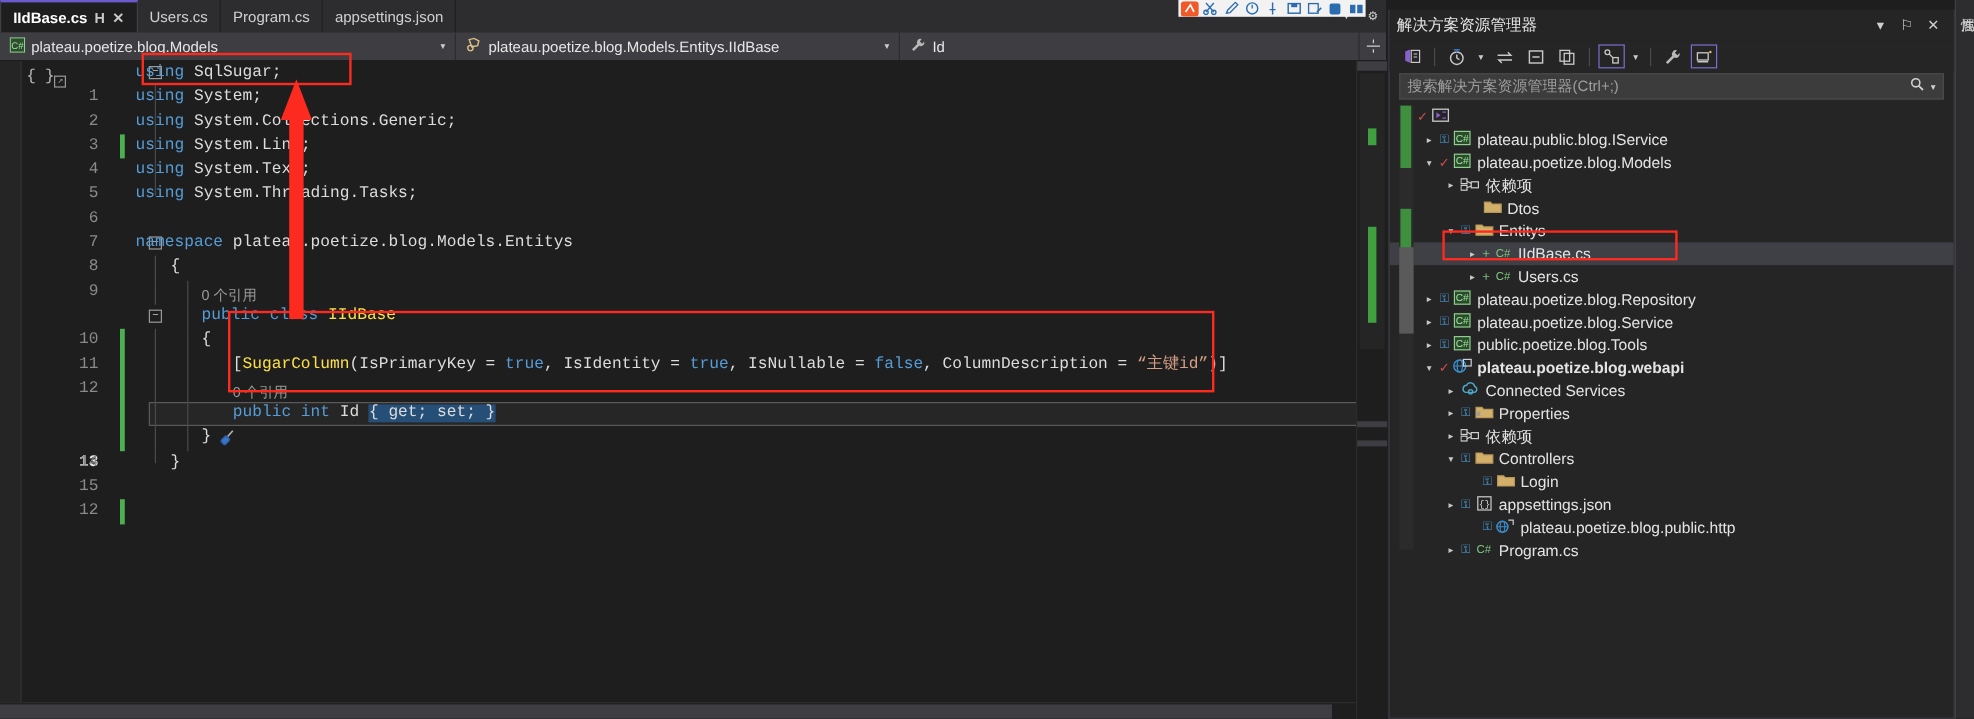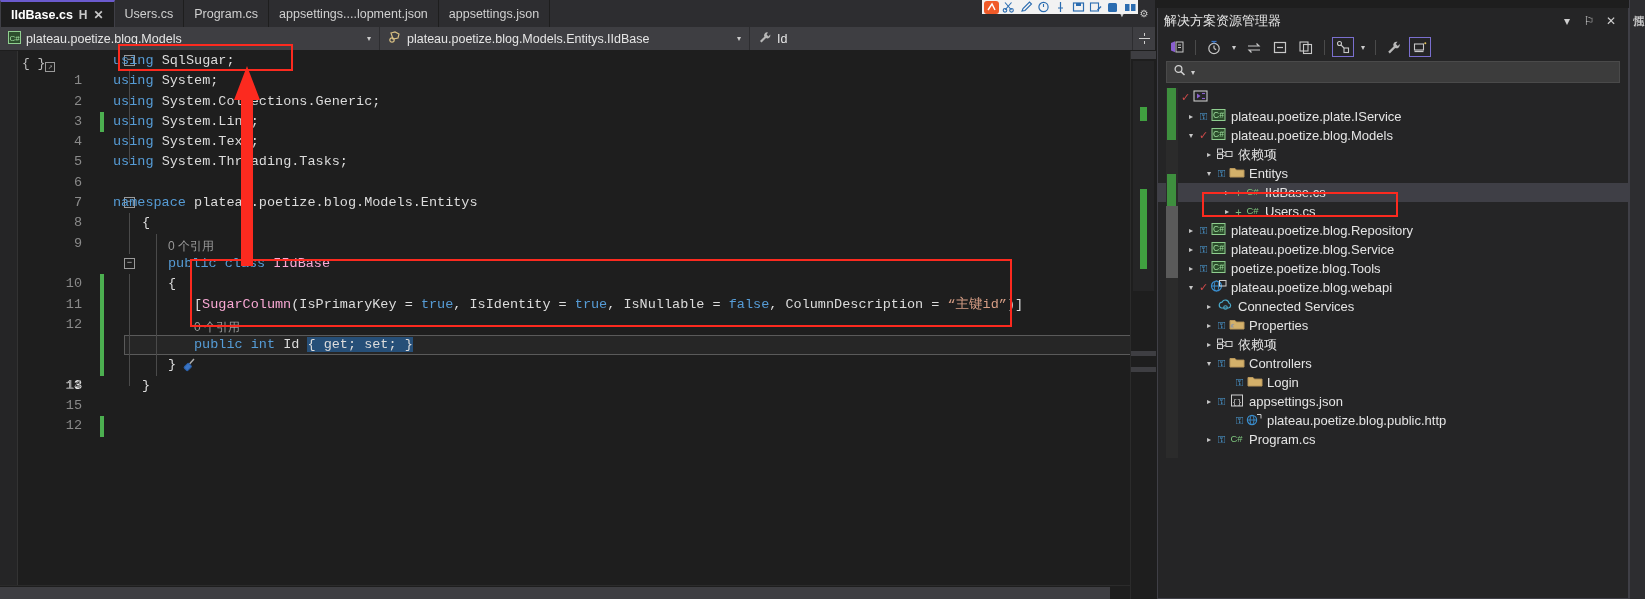--- a/index.html
+++ b/index.html
@@ -92,21 +92,21 @@
   .outline {
     position: absolute; left: 86px; top: 4px; width: 11px; height: 11px;
     border: 1px solid #9a9a9a; color: #c8c8c8; font-size: 9px;
     line-height: 9px; text-align: center;
   }
   .guide { position: absolute; top: 0; width: 1px; height: 20.3px; background: #4a4a4a; }
   .codetext { position: absolute; left: 75px; top: 0; }
 
   
   .kw    { color: #569cd6; }
-  .type  { color: #f9a8d4; }
+  .type  { color: #fde047; }
   .plain { color: #dcdcdc; }
   .str   { color: #d69d85; }
   .punct { color: #dcdcdc; }
   .ref   { color: #9a9a9a; font-size: 12px; font-family: "Liberation Sans", sans-serif; }
   .sel   { background: #264f78; color: #dcdcdc; }
 
   .screwdriver {
     position: absolute; left: 46px; top: 1px; width: 18px; height: 18px;
   }
   .curline-box {
@@ -168,21 +168,21 @@
     display: flex; align-items: center; height: 19px; white-space: nowrap;
     padding-right: 4px;
   }
   .trow.selected { background: #3f3f46; }
   .trow .exp { width: 14px; text-align: center; font-size: 8px; color: #c8c8c8; flex:none; }
   .trow .chk { width: 11px; text-align:center; font-size: 11px; color:#d04a4a; flex:none; }
   .trow .lock { width: 11px; text-align:center; font-size: 10px; color:#4ea3e0; flex:none; }
   .trow .plus { width: 9px; text-align:center; font-size: 11px; color:#7fba7f; flex:none; }
   .trow .ic { width: 19px; text-align:center; flex:none; }
   .trow .lbl { padding-left: 3px; }
-  .trow .lbl.bold { font-weight: normal; }
+  .trow .lbl.bold { font-weight: bold; }
 
   .se-vscroll { position: absolute; left: 8px; top: 80px; width: 12px; height: 370px; }
   .se-vscroll .t { position:absolute; left:0; top:0; width:12px; height:370px; background:#2b2b2b; }
   .se-vscroll .g { position:absolute; left:1px; width:9px; background:#3e8f3e; }
   .se-vscroll .th { position:absolute; left:0; width:12px; background:#4a4a4a; }
 
   
   #right-tab {
     position: absolute; right: 0; top: 0; width: 16px; height: 599px;
     background: #2d2d30; border-left: 1px solid #3f3f46;
@@ -220,23 +220,20 @@
       <div class="tab active">
         <span>IIdBase.cs</span>
         <span class="pin">Η</span>
         <span class="close">✕</span>
       </div>
       <div class="tab">
         <span>Users.cs</span>
       </div>
       <div class="tab">
         <span>Program.cs</span>
-      </div>
-      <div class="tab">
-        <span>appsettings....lopment.json</span>
       </div>
       <div class="tab">
         <span>appsettings.json</span>
       </div>
       <div class="tabstrip-spacer"></div>
       <div class="tabstrip-btn">▼</div>
       <div class="tabstrip-btn">⚙</div>
     </div>
 
     <div class="navbar">
@@ -505,20 +502,21 @@
       <div class="tb-btn boxed">
         <svg width="15" height="14" viewBox="0 0 15 14">
             <rect x="1.5" y="4" width="9" height="6" fill="none" stroke="#c8c8c8" stroke-width="1.1"></rect>
             <line x1="1.5" y1="11.5" x2="10.5" y2="11.5" stroke="#c8c8c8" stroke-width="1.2"></line>
             <circle cx="12.3" cy="3.3" r="1" fill="#e3c35a"></circle>
           </svg>
       </div>
     </div>
 
     <div class="se-search">
+      <span class="q">搜索解决方案资源管理器(Ctrl+;)</span>
       <span>
         <svg width="14" height="13" viewBox="0 0 14 13">
             <circle cx="5.5" cy="5" r="3.4" fill="none" stroke="#d0d0d0" stroke-width="1.3"></circle>
             <line x1="8" y1="7.6" x2="11.5" y2="11" stroke="#d0d0d0" stroke-width="1.5"></line>
           </svg>
       </span>
       <span style="margin-left:4px;font-size:8px;color:#cfcfcf">▾</span>
     </div>
 
     <div class="se-tree" id="tree-root">
@@ -532,21 +530,21 @@
               <line x1="9" y1="9.5" x2="12" y2="9.5" stroke="#8a5fd0" stroke-width="1.1"></line>
             </svg></span>
         </div>
         <div class="trow" style="padding-left: 26px;">
           <span class="exp">▸</span>
           <span class="lock">⚿</span>
           <span class="ic"><svg width="15" height="14" viewBox="0 0 15 14">
               <rect x="1" y="1.5" width="13" height="11" fill="#2b4c2b" stroke="#8fce8f" stroke-width="1"></rect>
               <text x="7.5" y="10" font-size="8.5" fill="#9fe09f" text-anchor="middle" font-family="Liberation Sans">C#</text>
             </svg></span>
-          <span class="lbl">plateau.poetize.plate.IService</span>
+          <span class="lbl">plateau.public.blog.IService</span>
         </div>
         <div class="trow" style="padding-left: 26px;">
           <span class="exp">▾</span>
           <span class="chk">✓</span>
           <span class="ic"><svg width="15" height="14" viewBox="0 0 15 14">
               <rect x="1" y="1.5" width="13" height="11" fill="#2b4c2b" stroke="#8fce8f" stroke-width="1"></rect>
               <text x="7.5" y="10" font-size="8.5" fill="#9fe09f" text-anchor="middle" font-family="Liberation Sans">C#</text>
             </svg></span>
           <span class="lbl">plateau.poetize.blog.Models</span>
         </div>
@@ -554,20 +552,27 @@
           <span class="exp">▸</span>
           <span class="ic"><svg width="17" height="13" viewBox="0 0 17 13">
               <rect x="0.5" y="2" width="5" height="4" fill="none" stroke="#cfcfcf"></rect>
               <rect x="0.5" y="7.5" width="5" height="4" fill="none" stroke="#cfcfcf"></rect>
               <rect x="9" y="4.5" width="6" height="5" fill="none" stroke="#cfcfcf"></rect>
               <line x1="5.5" y1="4" x2="9" y2="6" stroke="#cfcfcf"></line>
               <line x1="5.5" y1="9.5" x2="9" y2="8" stroke="#cfcfcf"></line>
             </svg></span>
           <span class="lbl">依赖项</span>
         </div>
+        <div class="trow" style="padding-left: 62px;">
+          <span class="exp"></span>
+          <span class="ic"><svg width="16" height="13" viewBox="0 0 16 13">
+              <path d="M1 2.5 h5 l1.4 1.6 H15 V11 H1 Z" fill="#d3b06a" stroke="#b8965a"></path>
+            </svg></span>
+          <span class="lbl">Dtos</span>
+        </div>
         <div class="trow" style="padding-left: 44px;">
           <span class="exp">▾</span>
           <span class="lock">⚿</span>
           <span class="ic"><svg width="16" height="13" viewBox="0 0 16 13">
               <path d="M1 2.5 h5 l1.4 1.6 H15 V11 H1 Z" fill="#d3b06a" stroke="#b8965a"></path>
             </svg></span>
           <span class="lbl">Entitys</span>
         </div>
         <div class="trow selected" style="padding-left: 62px;">
           <span class="exp">▸</span>
@@ -603,21 +608,21 @@
             </svg></span>
           <span class="lbl">plateau.poetize.blog.Service</span>
         </div>
         <div class="trow" style="padding-left: 26px;">
           <span class="exp">▸</span>
           <span class="lock">⚿</span>
           <span class="ic"><svg width="15" height="14" viewBox="0 0 15 14">
               <rect x="1" y="1.5" width="13" height="11" fill="#2b4c2b" stroke="#8fce8f" stroke-width="1"></rect>
               <text x="7.5" y="10" font-size="8.5" fill="#9fe09f" text-anchor="middle" font-family="Liberation Sans">C#</text>
             </svg></span>
-          <span class="lbl">poetize.poetize.blog.Tools</span>
+          <span class="lbl">public.poetize.blog.Tools</span>
         </div>
         <div class="trow" style="padding-left: 26px;">
           <span class="exp">▾</span>
           <span class="chk">✓</span>
           <span class="ic"><svg width="17" height="14" viewBox="0 0 17 14">
               <circle cx="6.5" cy="7" r="5" fill="none" stroke="#3a8fd0" stroke-width="1.2"></circle>
               <ellipse cx="6.5" cy="7" rx="2.2" ry="5" fill="none" stroke="#3a8fd0" stroke-width="1"></ellipse>
               <line x1="1.6" y1="7" x2="11.4" y2="7" stroke="#3a8fd0" stroke-width="1"></line>
               <rect x="9.5" y="1.5" width="6.5" height="5.5" fill="none" stroke="#cfcfcf" stroke-width="1"></rect>
             </svg></span>

